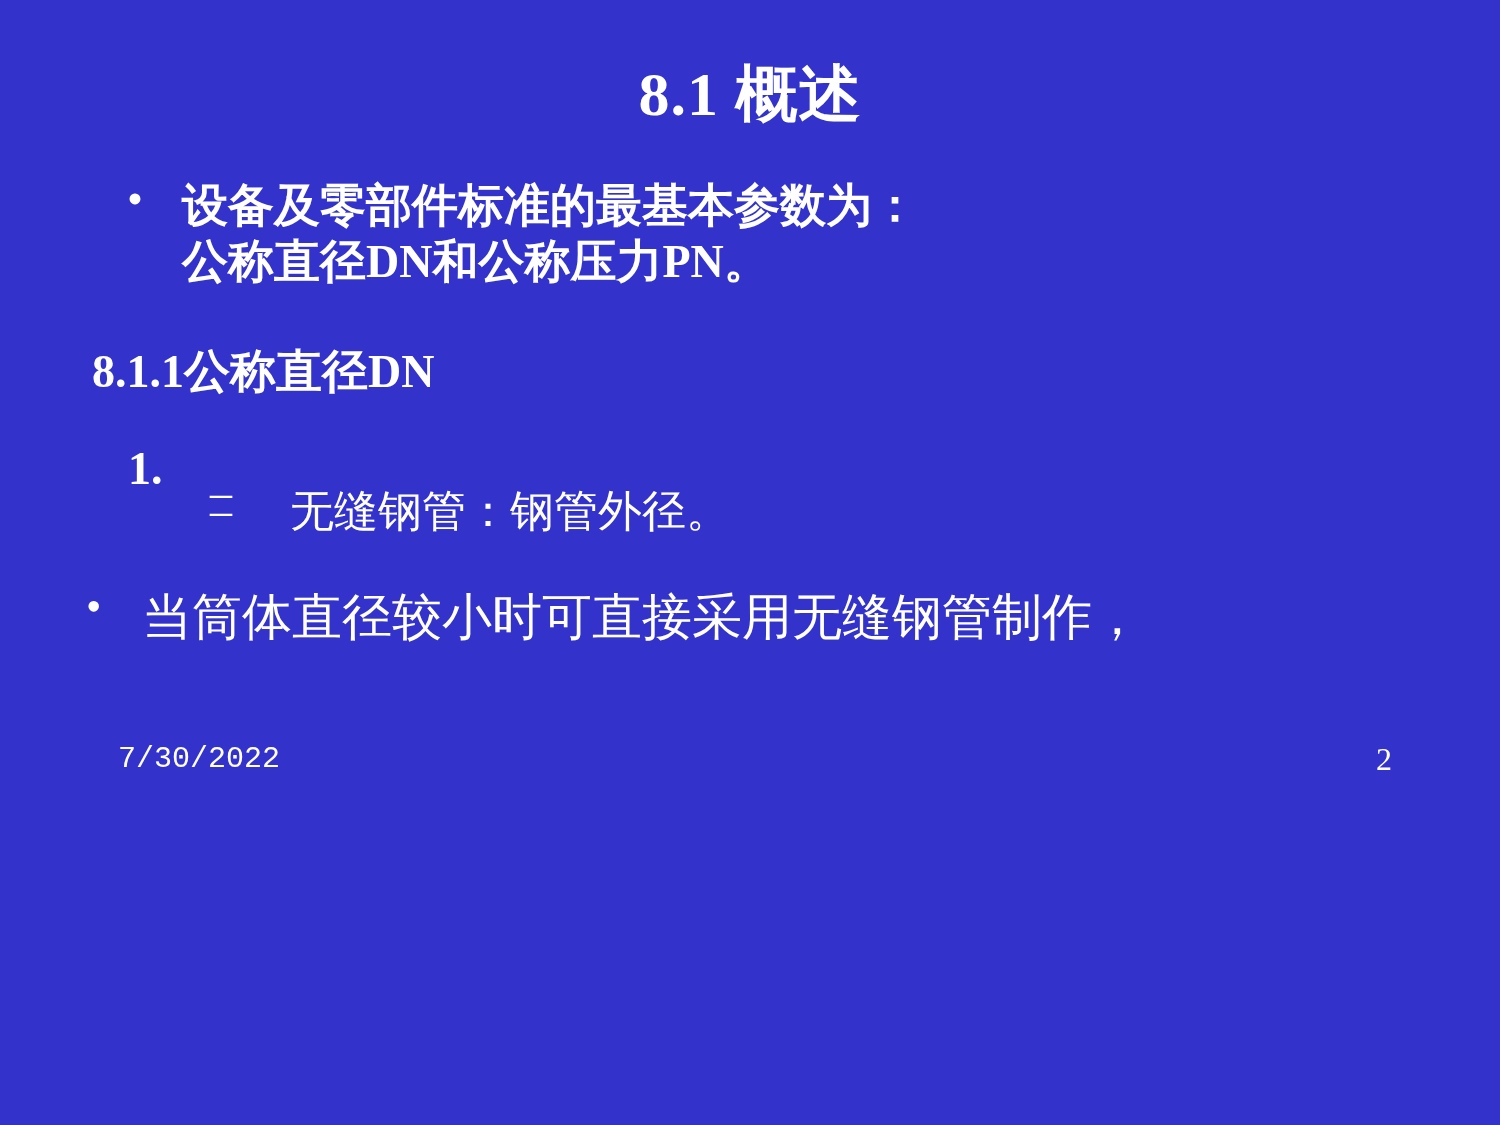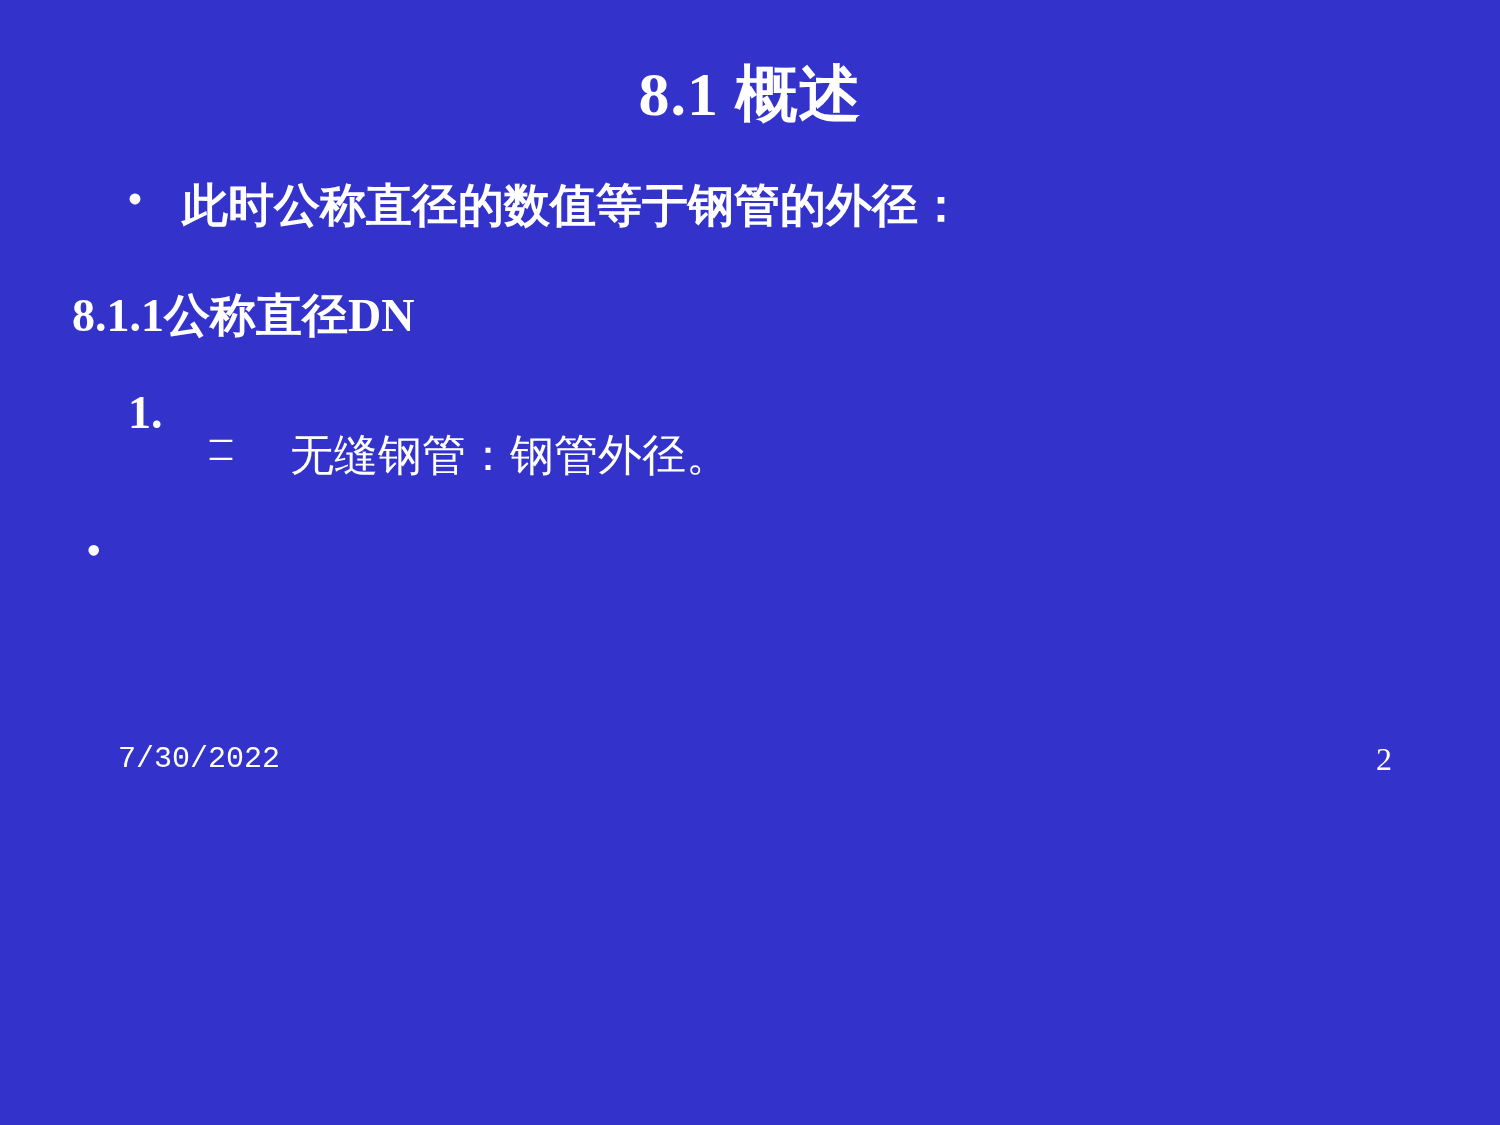--- a/index.html
+++ b/index.html
@@ -49,21 +49,21 @@
     line-height: 1.22;
   }
   .lvl1 .bullet {
     position: absolute;
     left: 128px;
     top: -2px;
     font-size: 40px;
   }
 
   .plain {
-    padding-left: 72px;
+    padding-left: 92px;
     padding-right: 40px;
     font-size: 46px;
     font-weight: bold;
     line-height: 1.2;
   }
 
   .numbered {
     position: relative;
     padding-left: 228px;
     padding-right: 40px;
@@ -138,21 +138,22 @@
 <body>
 
 <div class="slide">
 
   <div class="slide-title">8.1 概述</div>
 
   <div class="body-area">
 
     <div class="lvl1">
       <span class="bullet">•</span>
-      <div>此时公称直径的数值等于钢管的外径：</div>
+      <div>设备及零部件标准的最基本参数为：</div>
+      <div>公称直径DN和公称压力PN。</div>
     </div>
 
     <div class="sp-a"></div>
 
     <div class="plain">8.1.1公称直径DN</div>
 
     <div class="sp-b"></div>
 
     <div class="numbered">
       <span class="num">1.</span>
@@ -168,20 +169,21 @@
 
     <div class="lvl3">
       <span class="dash">–</span>
       <span>无缝钢管：钢管外径。</span>
     </div>
 
     <div class="sp-e"></div>
 
     <div class="lvl1b">
       <span class="bullet">•</span>
+      <div>当筒体直径较小时可直接采用无缝钢管制作，</div>
     </div>
 
   </div>
 
   <div class="footer-date">7/30/2022</div>
   <div class="footer-page">2</div>
 
 </div>
 
 </body></html>

